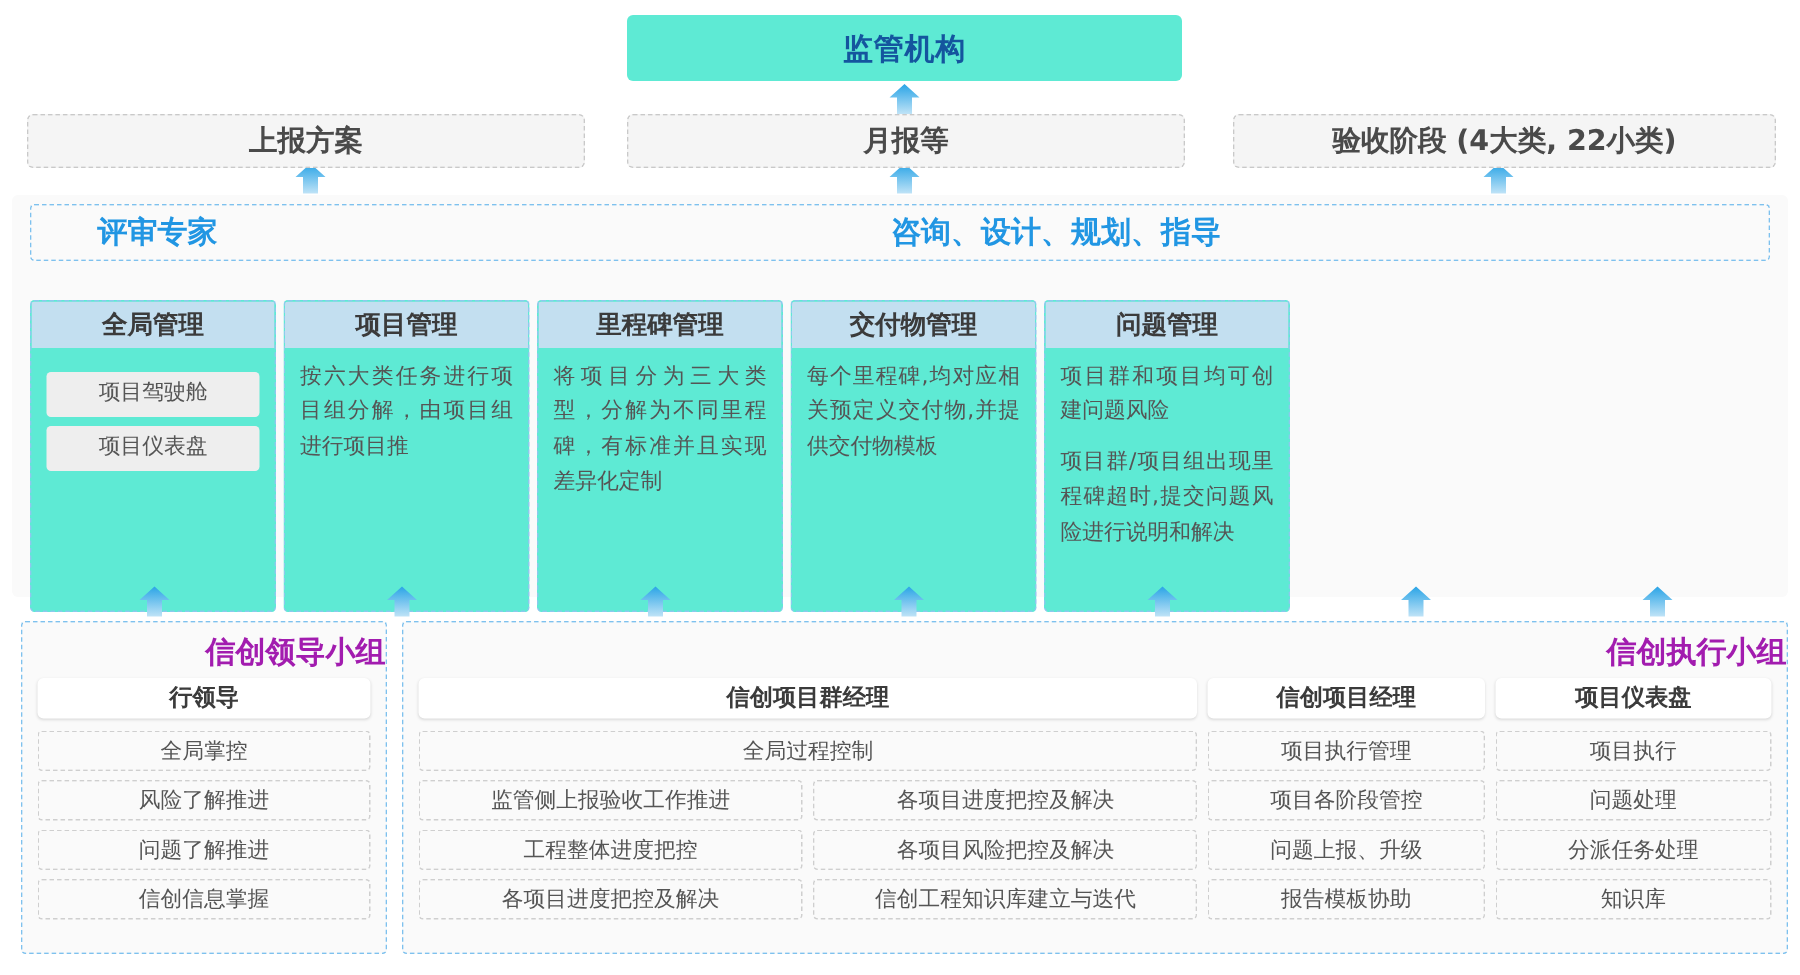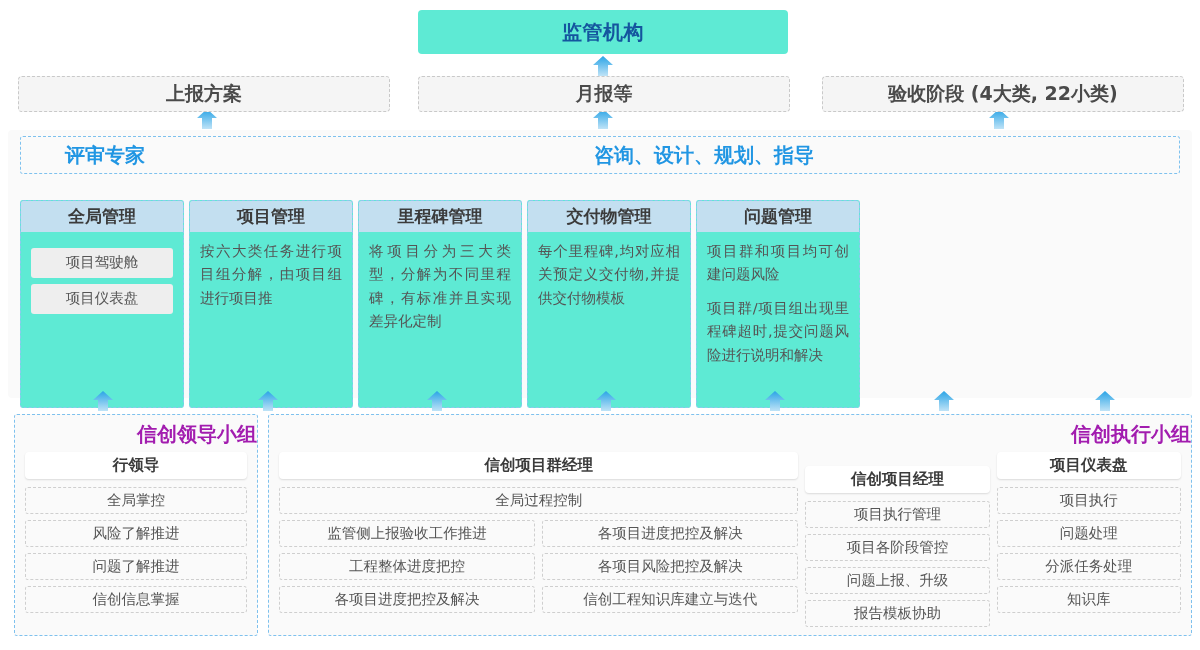--- a/index.html
+++ b/index.html
@@ -341,21 +341,21 @@
             <div class="cell">工程整体进度把控</div>
             <div class="cell">各项目风险把控及解决</div>
           </div>
           <div class="row2">
             <div class="cell">各项目进度把控及解决</div>
             <div class="cell">信创工程知识库建立与迭代</div>
           </div>
         </div>
       </div>
 
-      <div style="width:186px;margin-top:14px;">
+      <div style="width:186px;">
         <div class="role-head">信创项目经理</div>
         <div class="stack" style="margin-top:8px;">
           <div class="cell">项目执行管理</div>
           <div class="cell">项目各阶段管控</div>
           <div class="cell">问题上报、升级</div>
           <div class="cell">报告模板协助</div>
         </div>
       </div>
 
       <div style="width:186px;">

